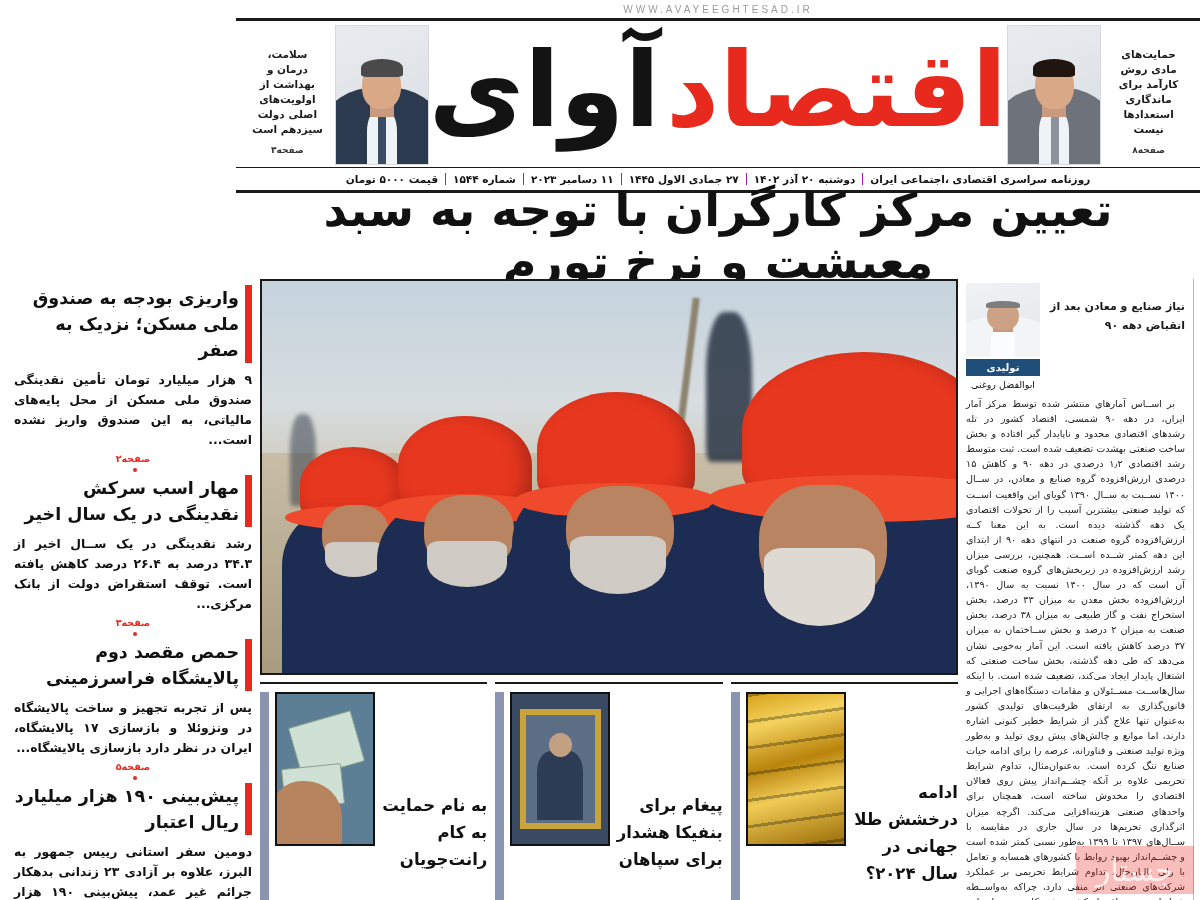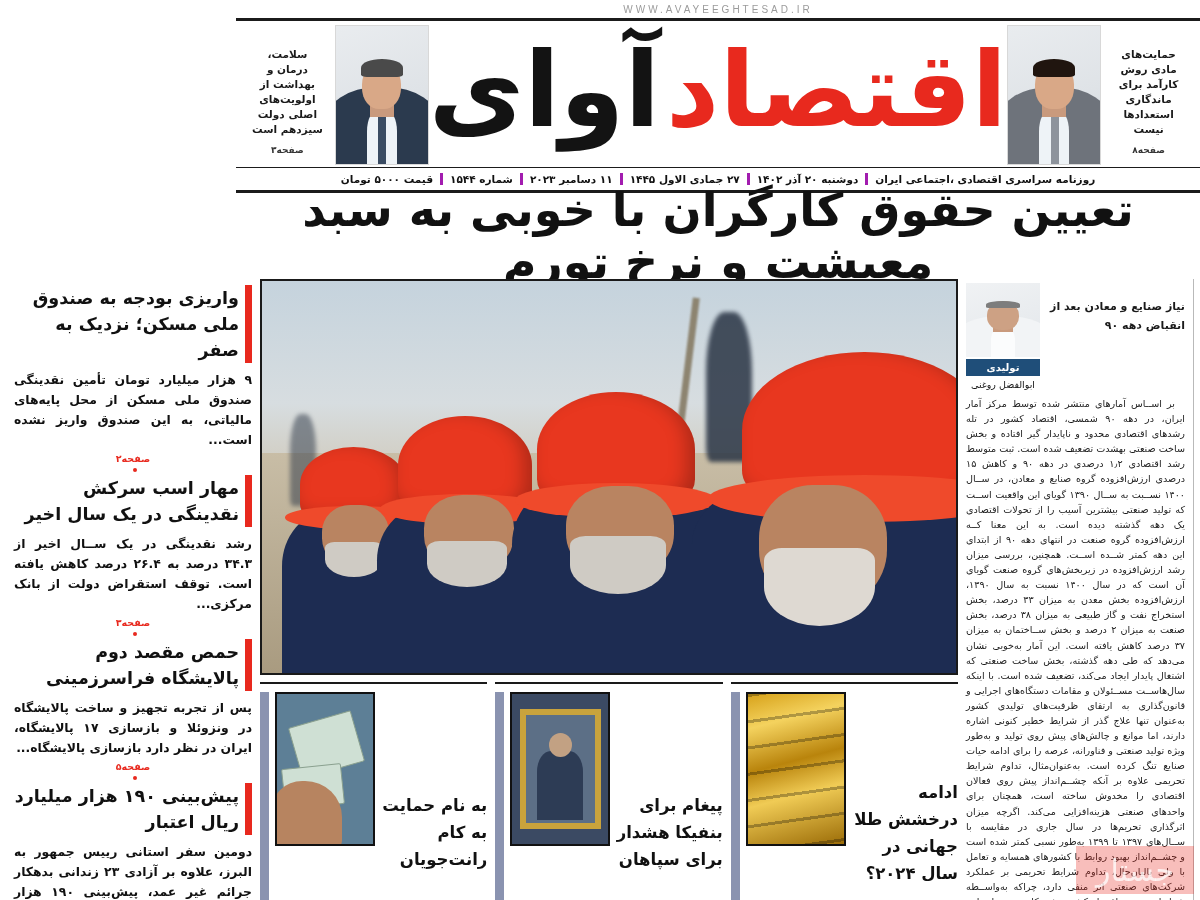--- a/index.html
+++ b/index.html
@@ -70,21 +70,21 @@
     letter-spacing:-2px;
   }
   .logo-red{color:#e8291e;}
   .logo-black{color:#131313;}
 
   
   .datebar{
     height:22px;display:flex;align-items:center;justify-content:center;
     gap:0px;font-size:10.5px;color:#111;background:#fff;font-weight:bold;
   }
-  .datebar span{padding:0 7px;border-left:3px solid #a21caf;}
+  .datebar span{padding:0 7px;border-left:1px solid #a21caf;}
   .datebar span:last-child{border-left:none;}
 
   
   .body-wrap{
     display:flex;flex-direction:row-reverse;
     height:694px;width:1200px;box-sizing:border-box;
     padding:0 6px;gap:0;
   }
 
   
@@ -268,21 +268,21 @@
     <span>روزنامه سراسری اقتصادی ،اجتماعی ایران</span>
     <span>دوشنبه ۲۰ آذر ۱۴۰۲</span>
     <span>۲۷ جمادی الاول ۱۴۴۵</span>
     <span>۱۱ دسامبر ۲۰۲۳</span>
     <span>شماره ۱۵۴۴</span>
     <span>قیمت ۵۰۰۰ تومان</span>
   </div>
   <div class="rule-thick"></div>
 
   <div style="height:86px;display:flex;align-items:center;justify-content:center;padding:0 18px;box-sizing:border-box;">
-    <h1 style="margin:0;font-size:46px;line-height:52px;font-weight:bold;color:#111;text-align:center;width:100%;letter-spacing:-1px;">تعیین حقوق کارگران با خوبی به سبد معیشت و نرخ تورم</h1>
+    <h1 style="margin:0;font-size:46px;line-height:52px;font-weight:bold;color:#111;text-align:center;width:100%;letter-spacing:-1px;">تعیین مرکز کارگران با توجه به سبد معیشت و نرخ تورم</h1>
   </div>
 
   <div class="body-wrap">
 
     <div class="col-right">
 
       <div class="news-item">
         <div class="news-title">
           <div class="redbar"></div>
           <h3>واریزی بودجه به صندوق ملی مسکن؛ نزدیک به صفر</h3>

